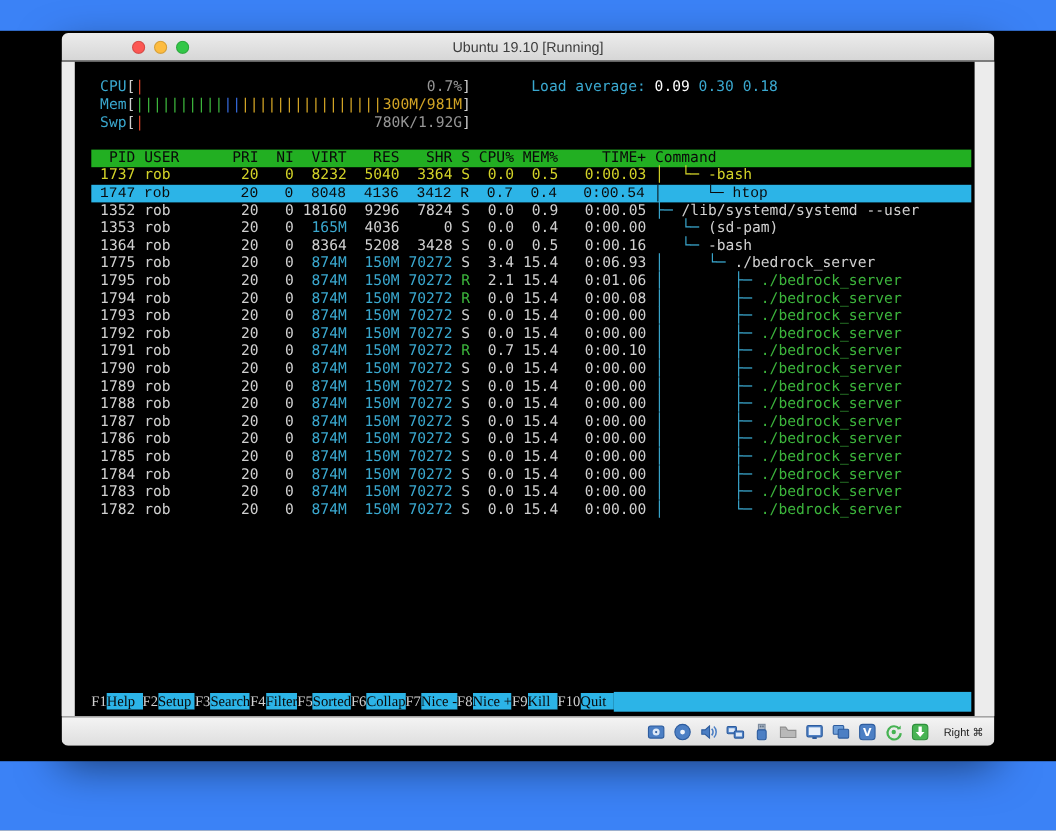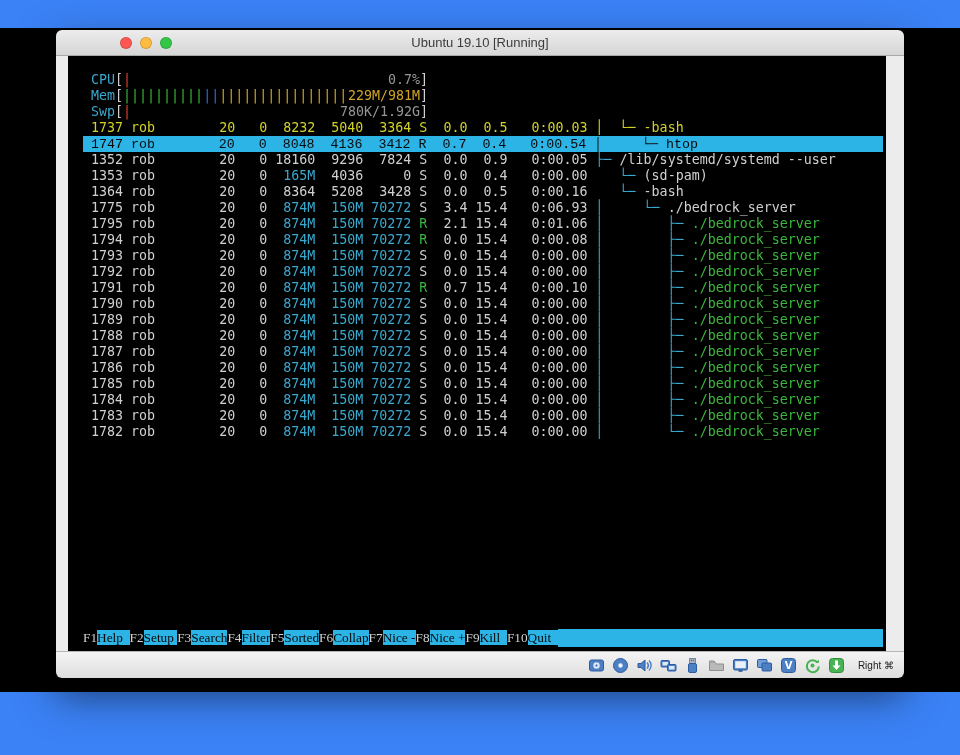--- a/index.html
+++ b/index.html
@@ -65,25 +65,27 @@
       <span class="traffic" id="tl-min" style="left: 84px; background: rgb(253, 188, 64); border: 1px solid rgba(0, 0, 0, 0.15);"></span>
       <span class="traffic" id="tl-zoom" style="left: 104px; background: rgb(51, 199, 72); border: 1px solid rgba(0, 0, 0, 0.15);"></span>
       <div id="win-title">Ubuntu 19.10 [Running]</div>
     </div>
 
     <div id="vm-area">
       <div id="vm-screen">
         <div id="term">
           <div id="meters">
               <div class="line"><span> </span><span class="t-cyan">CPU</span><span class="t-white">[</span><span class="meterbar"><span class="t-red">|</span><span class="fill"></span><span class="t-gray">0.7%</span></span><span class="t-white">]</span></div>
-              <div class="line"><span> </span><span class="t-cyan">Mem</span><span class="t-white">[</span><span class="meterbar"><span class="t-green">||||||||||</span><span class="t-blue">||</span><span class="t-baryellow">||||||||||||||||</span><span class="fill"></span><span class="t-baryellow">229M/981M</span></span><span class="t-white">]</span></div>
+              <div class="line"><span> </span><span class="t-cyan">Mem</span><span class="t-white">[</span><span class="meterbar"><span class="t-green">||||||||||</span><span class="t-blue">||</span><span class="t-baryellow">||||||||||||||||</span><span class="fill"></span><span class="t-baryellow">300M/981M</span></span><span class="t-white">]</span></div>
               <div class="line"><span> </span><span class="t-cyan">Swp</span><span class="t-white">[</span><span class="meterbar"><span class="t-red">|</span><span class="fill"></span><span class="t-gray">780K/1.92G</span></span><span class="t-white">]</span></div>
             </div>
           <div id="stats-col">
+              <div class="line"><span class="t-cyan">Load average: </span><span class="t-bwhite">0.09 </span><span class="t-cyan">0.30 </span><span class="t-cyan">0.18</span></div>
             </div>
+          <div id="table-header">  PID USER      PRI  NI  VIRT   RES   SHR S CPU% MEM%     TIME+ Command</div>
           <div id="rows">
               <div class="row"><span class="t-yellow"> 1737</span> <span class="t-yellow">rob      </span> <span class="t-yellow"> 20</span> <span class="t-yellow">  0</span> <span class="t-yellow"> 8232</span> <span class="t-yellow"> 5040</span> <span class="t-yellow"> 3364</span> <span class="t-yellow">S</span> <span class="t-yellow"> 0.0</span> <span class="t-yellow"> 0.5</span> <span class="t-yellow">  0:00.03</span> <span class="t-yellow">│  └─ </span><span class="t-yellow">-bash</span></div>
               <div class="row sel"><span class="t-white"> 1747</span> <span class="t-white">rob      </span> <span class="t-white"> 20</span> <span class="t-white">  0</span> <span class="t-white"> 8048</span> <span class="t-white"> 4136</span> <span class="t-white"> 3412</span> <span class="t-white">R</span> <span class="t-white"> 0.7</span> <span class="t-white"> 0.4</span> <span class="t-white">  0:00.54</span> <span class="t-cyan">│     └─ </span><span class="t-white">htop</span></div>
               <div class="row"><span class="t-white"> 1352</span> <span class="t-white">rob      </span> <span class="t-white"> 20</span> <span class="t-white">  0</span> <span class="t-white">18160</span> <span class="t-white"> 9296</span> <span class="t-white"> 7824</span> <span class="t-white">S</span> <span class="t-white"> 0.0</span> <span class="t-white"> 0.9</span> <span class="t-white">  0:00.05</span> <span class="t-cyan">├─ </span><span class="t-white">/lib/systemd/systemd --user</span></div>
               <div class="row"><span class="t-white"> 1353</span> <span class="t-white">rob      </span> <span class="t-white"> 20</span> <span class="t-white">  0</span> <span class="t-cyan"> 165M</span> <span class="t-white"> 4036</span> <span class="t-white">    0</span> <span class="t-white">S</span> <span class="t-white"> 0.0</span> <span class="t-white"> 0.4</span> <span class="t-white">  0:00.00</span> <span class="t-cyan">   └─ </span><span class="t-white">(sd-pam)</span></div>
               <div class="row"><span class="t-white"> 1364</span> <span class="t-white">rob      </span> <span class="t-white"> 20</span> <span class="t-white">  0</span> <span class="t-white"> 8364</span> <span class="t-white"> 5208</span> <span class="t-white"> 3428</span> <span class="t-white">S</span> <span class="t-white"> 0.0</span> <span class="t-white"> 0.5</span> <span class="t-white">  0:00.16</span> <span class="t-cyan">   └─ </span><span class="t-white">-bash</span></div>
               <div class="row"><span class="t-white"> 1775</span> <span class="t-white">rob      </span> <span class="t-white"> 20</span> <span class="t-white">  0</span> <span class="t-cyan"> 874M</span> <span class="t-cyan"> 150M</span> <span class="t-cyan">70272</span> <span class="t-white">S</span> <span class="t-white"> 3.4</span> <span class="t-white">15.4</span> <span class="t-white">  0:06.93</span> <span class="t-cyan">│     └─ </span><span class="t-white">./bedrock_server</span></div>
               <div class="row"><span class="t-white"> 1795</span> <span class="t-white">rob      </span> <span class="t-white"> 20</span> <span class="t-white">  0</span> <span class="t-cyan"> 874M</span> <span class="t-cyan"> 150M</span> <span class="t-cyan">70272</span> <span class="t-green">R</span> <span class="t-white"> 2.1</span> <span class="t-white">15.4</span> <span class="t-white">  0:01.06</span> <span class="t-cyan">│        ├─ </span><span class="t-green">./bedrock_server</span></div>
               <div class="row"><span class="t-white"> 1794</span> <span class="t-white">rob      </span> <span class="t-white"> 20</span> <span class="t-white">  0</span> <span class="t-cyan"> 874M</span> <span class="t-cyan"> 150M</span> <span class="t-cyan">70272</span> <span class="t-green">R</span> <span class="t-white"> 0.0</span> <span class="t-white">15.4</span> <span class="t-white">  0:00.08</span> <span class="t-cyan">│        ├─ </span><span class="t-green">./bedrock_server</span></div>
               <div class="row"><span class="t-white"> 1793</span> <span class="t-white">rob      </span> <span class="t-white"> 20</span> <span class="t-white">  0</span> <span class="t-cyan"> 874M</span> <span class="t-cyan"> 150M</span> <span class="t-cyan">70272</span> <span class="t-white">S</span> <span class="t-white"> 0.0</span> <span class="t-white">15.4</span> <span class="t-white">  0:00.00</span> <span class="t-cyan">│        ├─ </span><span class="t-green">./bedrock_server</span></div>

